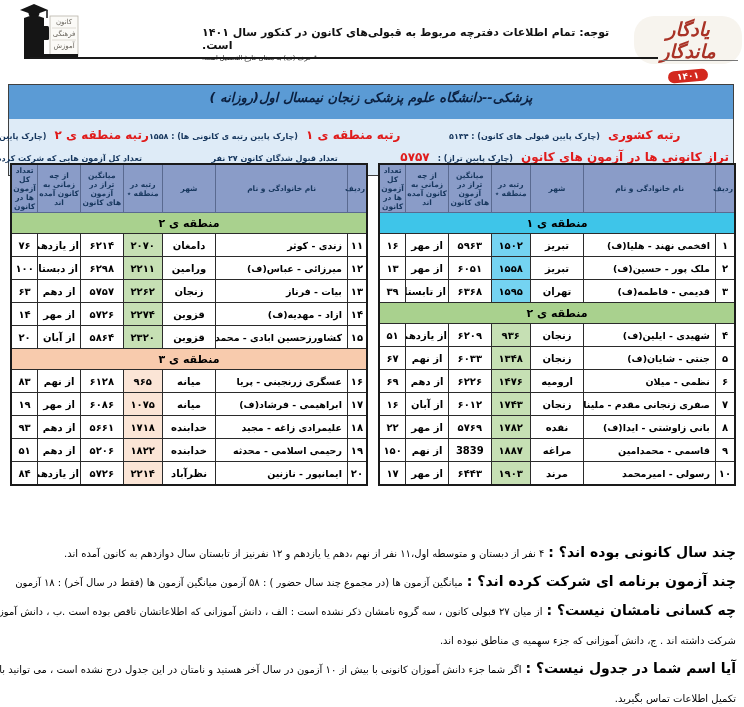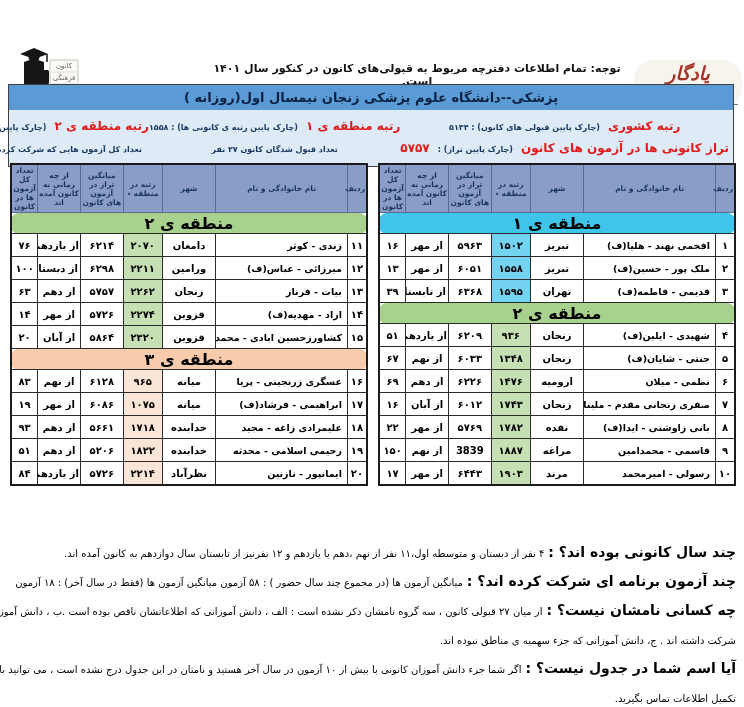--- a/index.html
+++ b/index.html
@@ -1,42 +1,42 @@
 <!DOCTYPE html>
 <html lang="fa" style="--title-bar-bg: #5b9bd5; --stats-bg: #deebf7; --header-bg: #8a9cc8; --navy: #17375e; --red: #e01b1b; --region1-bar: #3ec5e9; --region1-cell: #74d3f1; --region2-bar: #a9d18e; --region2-cell: #c6e0b4; --region3-bar: #f8cbad; --region3-cell: #fbe5d6; --brand-red: #a93226;"><head>
 <meta charset="utf-8">
 <style>
   html,body{margin:0;padding:0;}
   body{
     width:744px;height:707px;position:relative;background:#fff;
     font-family:"DejaVu Sans",sans-serif;overflow:hidden;color:#000;
   }
   
-  .header{position:absolute;top:0;left:0;width:744px;height:80px;margin-top:44px;}
+  .header{position:absolute;top:0;left:0;width:744px;height:80px;}
   .logo{position:absolute;left:8px;top:2px;width:72px;height:58px;}
-  .note{position:absolute;right:112px;top:18px;width:430px;direction:rtl;text-align:center;}
+  .note{position:absolute;right:112px;top:26px;width:430px;direction:rtl;text-align:left;}
   .note-main{font-size:11px;font-weight:bold;color:#111;}
   .note-sub{font-size:6.5px;color:#222;margin-top:2px;}
   .hr-line{position:absolute;top:57px;left:30px;width:628px;border-top:2px solid #1a1a1a;}
   .hr-line2{position:absolute;top:60px;left:662px;width:76px;border-top:1px solid #777;}
   .brand{position:absolute;right:2px;top:16px;width:108px;text-align:center;}
   .brand-title{
     color:var(--brand-red,#a93226);font-size:19px;font-weight:bold;font-style:italic;
     font-family:"DejaVu Serif",serif;direction:rtl;line-height:22px;
     background:#f7f4ee;border-radius:20px;padding:2px 4px;
   }
   .brand-badge{
     display:inline-block;background:#d3281e;color:#fff;font-size:9px;font-weight:bold;
     border-radius:9px;padding:1px 9px;margin-top:1px;transform:rotate(-5deg);
   }
   
   .main-box{position:absolute;top:84px;left:8px;width:726px;border:1.5px solid #404040;box-sizing:border-box;}
   .title-bar{
-    background:var(--title-bar-bg,#5b9bd5);height:25px;line-height:25px;text-align:center;
-    font-weight:bold;font-size:13px;color:#0b2040;direction:rtl;
+    background:var(--title-bar-bg,#5b9bd5);height:34px;line-height:25px;text-align:center;
+    font-weight:bold;font-size:13px;color:#0b2040;direction:rtl;font-style:italic;
   }
   .stats{background:var(--stats-bg,#deebf7);direction:rtl;display:flex;padding:5px 4px 7px;}
   .stat-col{text-align:center;}
   .stat-col.national{flex:0 0 31%;}
   .stat-col.r1{flex:0 0 24%;}
   .stat-col.r2{flex:0 0 24%;}
   .s-line{line-height:19px;white-space:nowrap;}
   .red{color:var(--red,#e01b1b);font-weight:bold;font-size:12px;}
   .navy{color:var(--navy,#17375e);font-weight:bold;font-size:8px;}
   .s-line .red + .navy,.s-line .navy + .red{margin-right:3px;}
@@ -49,21 +49,21 @@
   th{
     background:var(--header-bg,#8a9cc8);color:var(--navy,#17375e);
     font-size:7.5px;font-weight:bold;border:1px solid #5a6a90;
     height:44px;vertical-align:middle;padding:1px;text-align:center;
   }
   td{
     border:1px solid #2b2b2b;font-size:10px;font-weight:bold;text-align:center;
     height:22px;padding:0 2px;overflow:hidden;white-space:nowrap;background:#fff;
   }
   td.name{text-align:right;padding-right:5px;font-size:9.5px;}
-  tr.section td{font-size:16px;height:20px;border-radius:8px;}
+  tr.section td{font-size:11px;height:20px;}
   .sec-r1 td{background:var(--region1-bar,#3ec5e9);}
   .sec-r2 td{background:var(--region2-bar,#a9d18e);}
   .sec-r3 td{background:var(--region3-bar,#f8cbad);}
   td.cell-r1{background:var(--region1-cell,#74d3f1);}
   td.cell-r2{background:var(--region2-cell,#c6e0b4);}
   td.cell-r3{background:var(--region3-cell,#fbe5d6);}
   
   .footer{position:absolute;top:538px;right:8px;width:728px;direction:rtl;text-align:right;}
   .f-line{line-height:27px;white-space:nowrap;}
   .f-lead{font-size:14px;font-weight:bold;margin-left:4px;}

